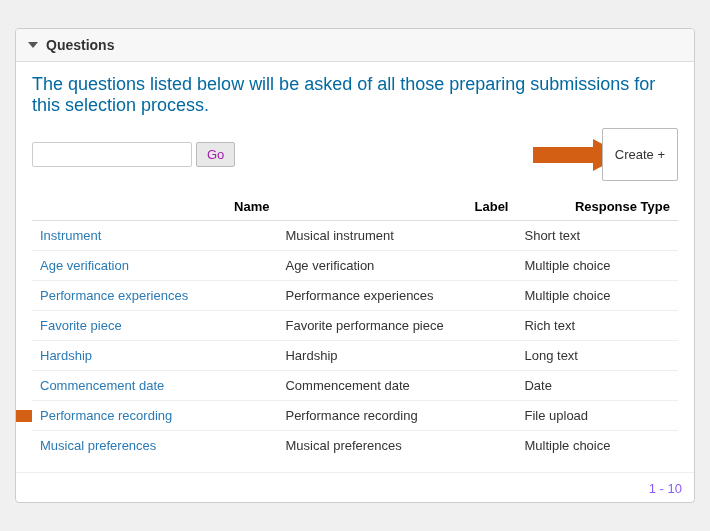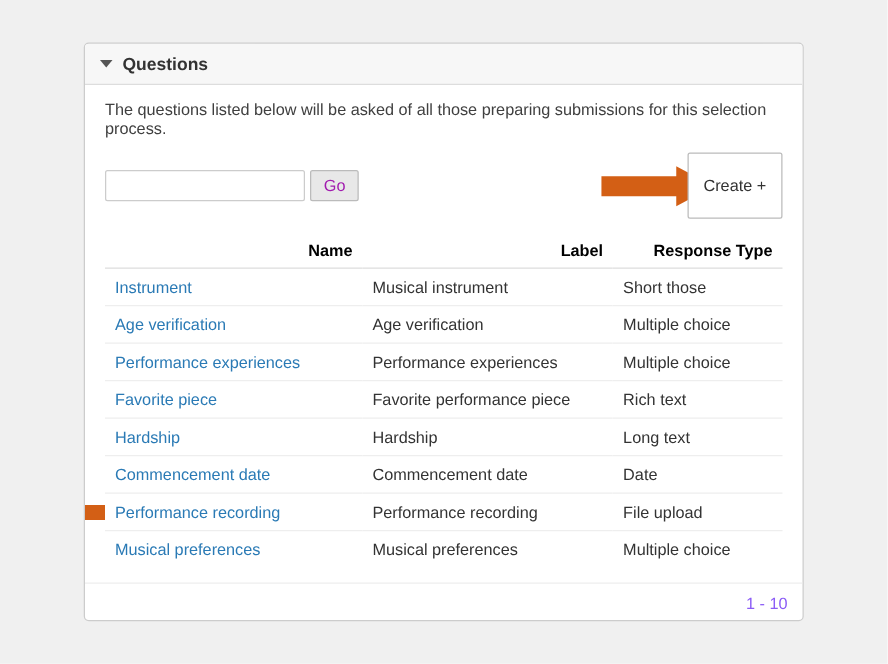--- a/index.html
+++ b/index.html
@@ -10,21 +10,21 @@
       display: flex;
       justify-content: center;
       align-items: center;
       width: 710px;
       height: 531px;
     }
     .panel {
       background: #fff;
       border: 1px solid #ccc;
       border-radius: 4px;
-      width: 576px;
+      width: 680px;
       padding: 0;
       overflow: hidden;
     }
     .panel-header {
       display: flex;
       align-items: center;
       padding: 8px 12px;
       border-bottom: 1px solid #ddd;
       background: #f7f7f7;
       gap: 8px;
@@ -39,22 +39,22 @@
       border-left: 5px solid transparent;
       border-right: 5px solid transparent;
       border-top: 6px solid #555;
       display: inline-block;
       cursor: pointer;
     }
     .panel-body {
       padding: 12px 16px;
     }
     .description {
-      font-size: 13px;
-      color: #404040;
+      font-size: 18px;
+      color: #0369a1;
       margin-bottom: 12px;
     }
     .toolbar {
       display: flex;
       justify-content: space-between;
       align-items: center;
       margin-bottom: 12px;
       position: relative;
     }
     .search-area {
@@ -166,21 +166,21 @@
         <tr>
           <th class="name-col">Name</th>
           <th class="label-col">Label</th>
           <th class="response-col">Response Type</th>
         </tr>
       </thead>
       <tbody id="table-body">
       <tr>
             <td class="name-col"><a class="link-cell">Instrument</a></td>
             <td>Musical instrument</td>
-            <td>Short those</td>
+            <td>Short text</td>
           </tr>
           <tr>
             <td class="name-col"><a class="link-cell">Age verification</a></td>
             <td>Age verification</td>
             <td>Multiple choice</td>
           </tr>
           <tr>
             <td class="name-col"><a class="link-cell">Performance experiences</a></td>
             <td>Performance experiences</td>
             <td>Multiple choice</td>

